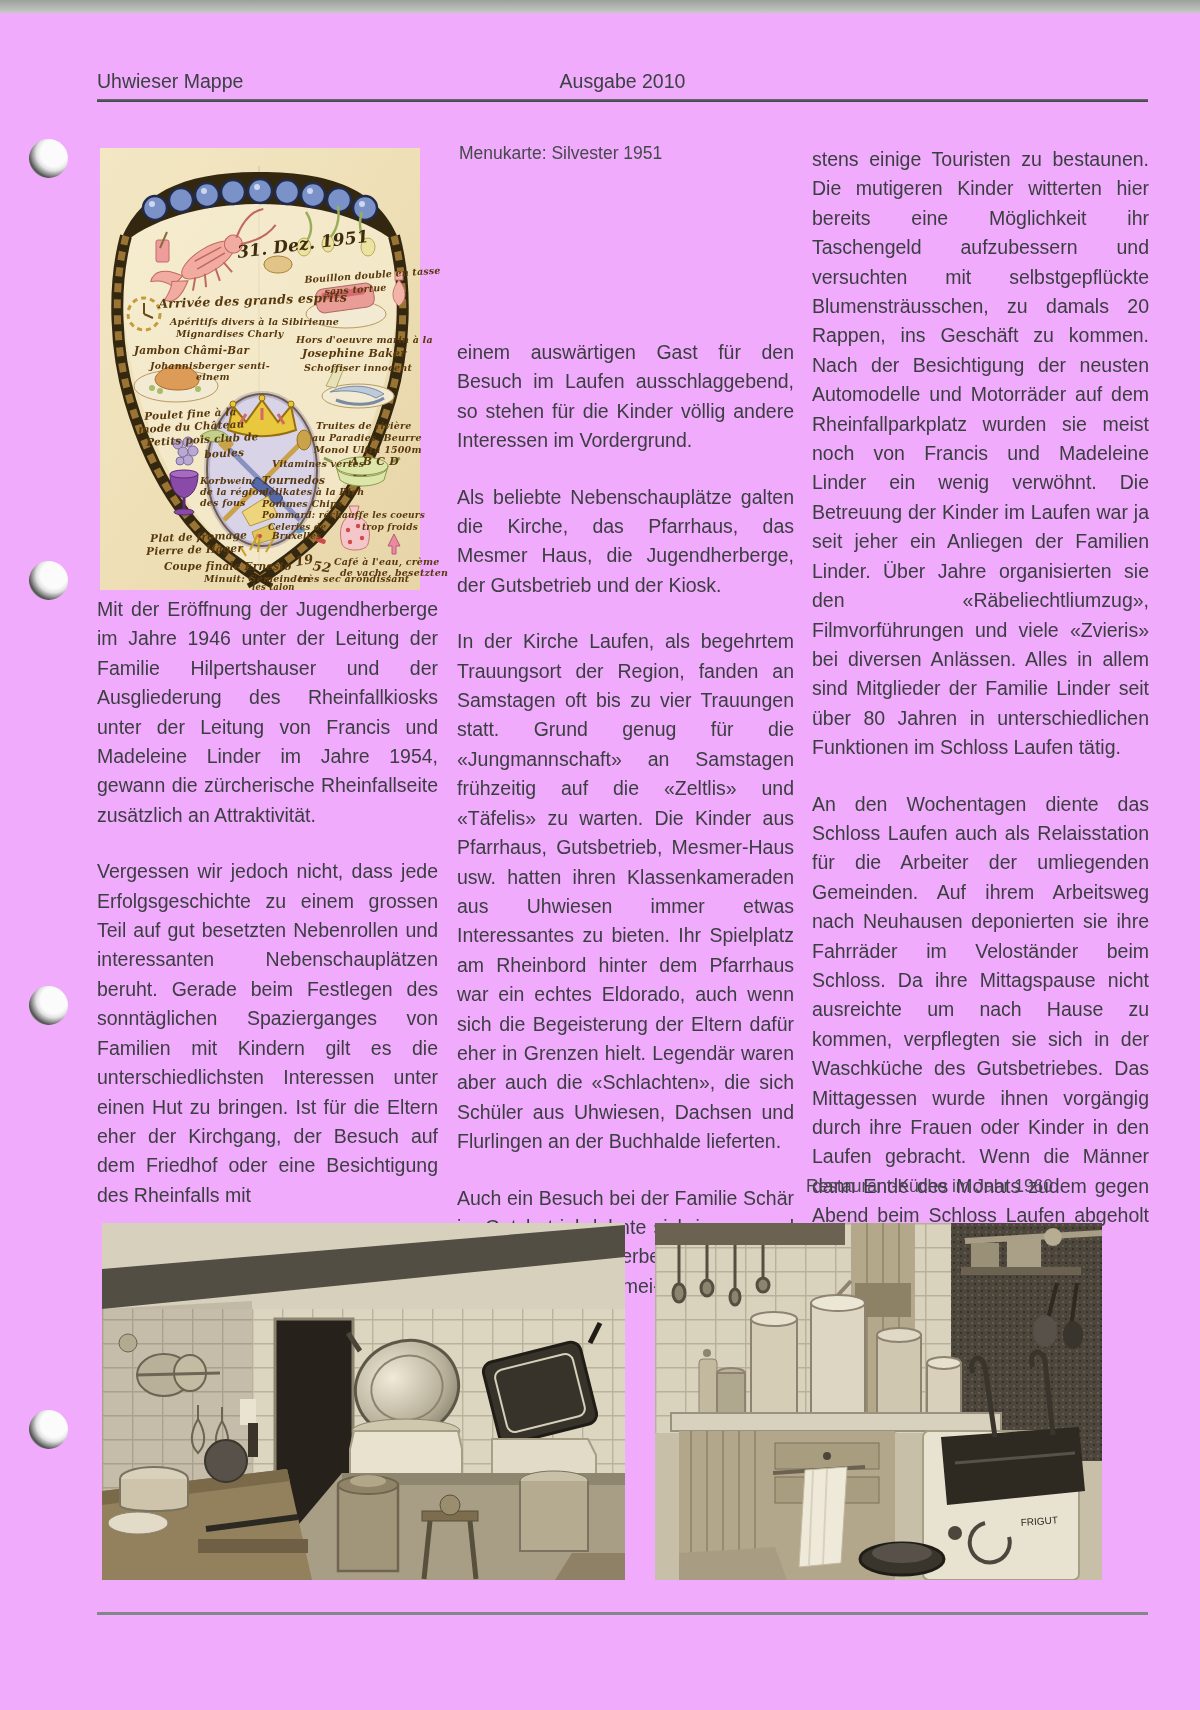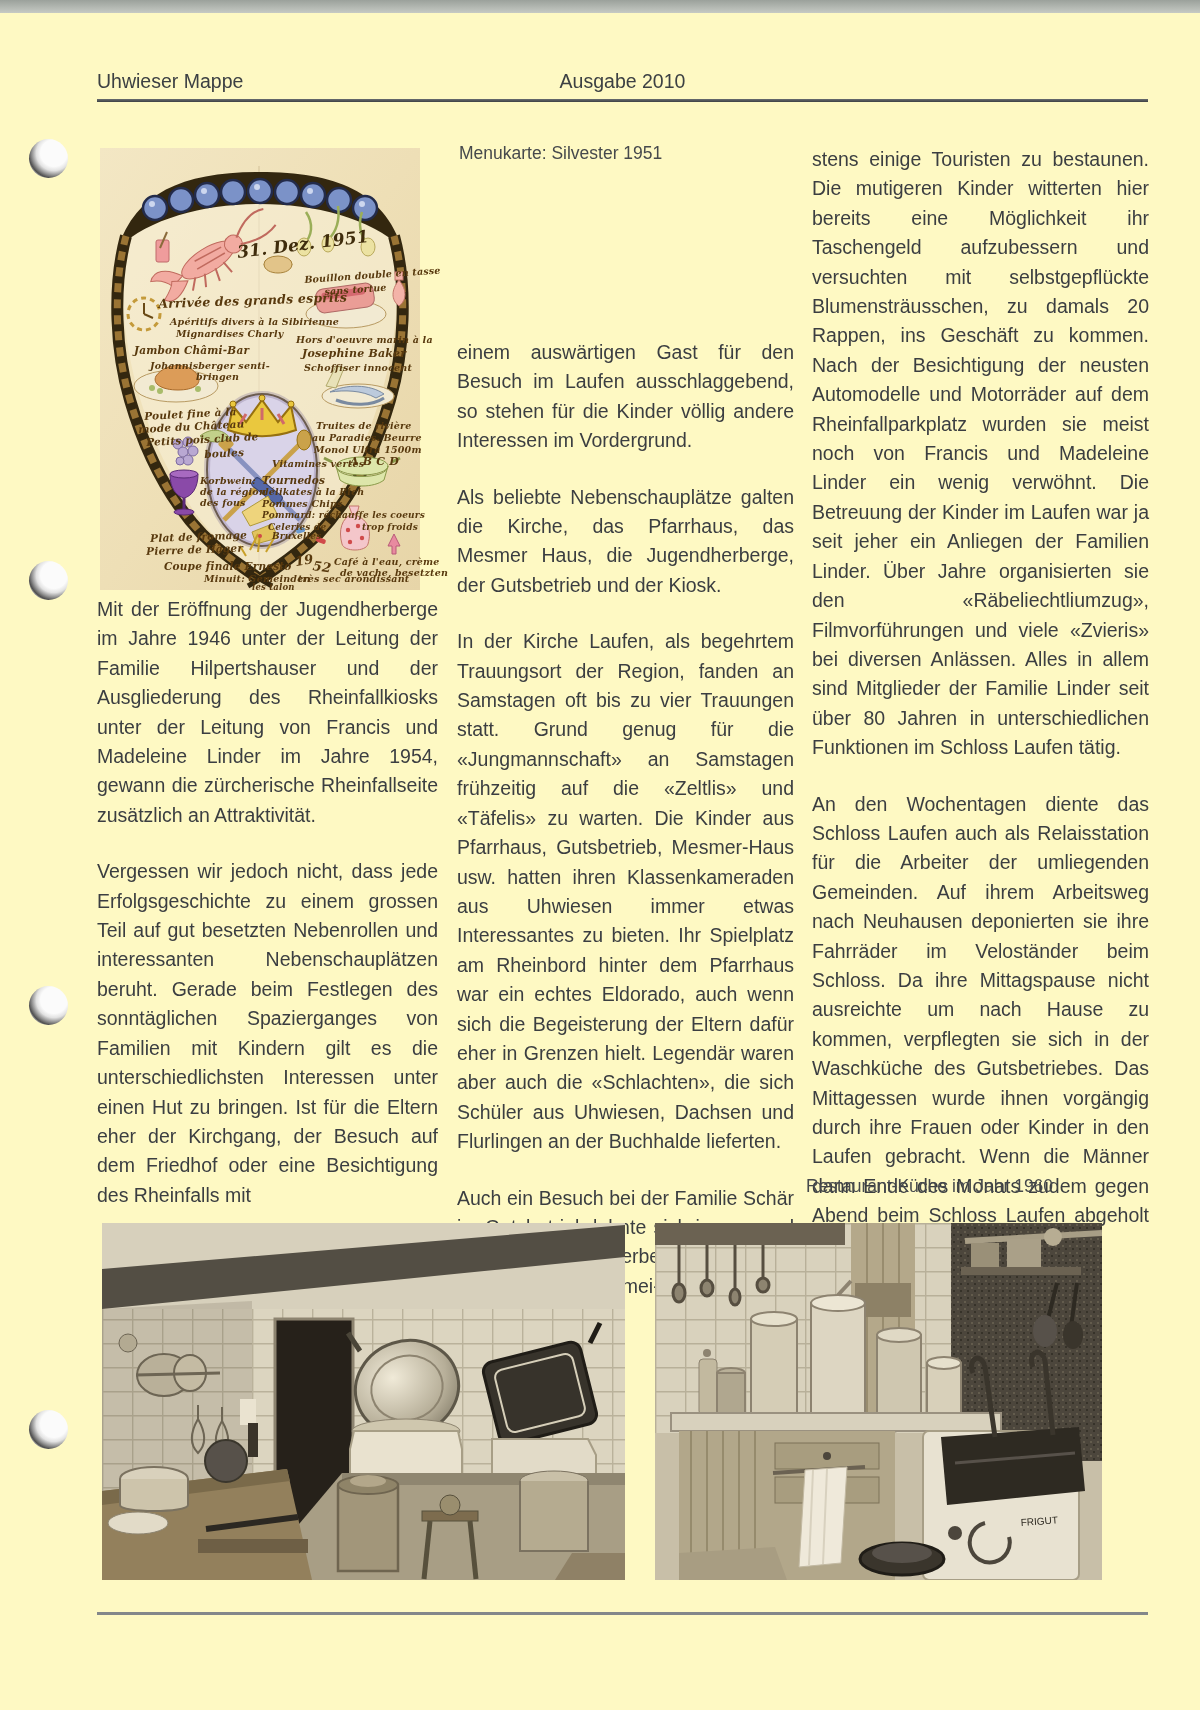--- a/index.html
+++ b/index.html
@@ -1,17 +1,17 @@
 <!DOCTYPE html>
 <html lang="de"><head>
 <meta charset="utf-8">
 <style>
   html,body{margin:0;padding:0;}
   body{width:1200px;height:1710px;background:#ffffff;font-family:"Liberation Sans",sans-serif;position:relative;overflow:hidden;}
-  .page{position:absolute;inset:0;background:#fef9c3;}
+  .page{position:absolute;inset:0;background:#f0abfc;}
   .scan-strip{position:absolute;top:0;left:0;width:1200px;height:13px;background:linear-gradient(#9ba19b,#c6cac4);}
   .hole{position:absolute;left:29px;width:39px;height:39px;border-radius:50%;
         background:radial-gradient(circle at 64% 36%, #fbfbfb 0 38%, #e2e2e2 50%, #8e8e8e 63%, #4e4e4e 72%, #d9d9d9 80%, #ffffff 90%);}
   .hdr{position:absolute;font-size:19.5px;color:#3c4043;top:70px;}
   #h-left{left:97px;}
   #h-center{left:97px;width:1051px;text-align:center;}
   #h-right{left:97px;width:1051px;text-align:right;}
   .rule{position:absolute;left:97px;width:1051px;height:3px;background:#4a4e51;}
   #header-rule{top:99px;background:linear-gradient(#6a6e71,#3c4043);}
   #footer-rule{top:1612px;background:#83878a;}
@@ -180,21 +180,21 @@
     </svg>
 
     <span class="ml" style="left:136px;top:94px;font-size:17px;transform:rotate(-7deg);color:#3f2c0c;">31. Dez. 1951</span>
     <span class="ml" style="left:204px;top:126px;font-size:9.5px;transform:rotate(-4deg);">Bouillon double en tasse</span>
     <span class="ml" style="left:224px;top:138px;font-size:9.5px;transform:rotate(-4deg);">sans tortue</span>
     <span class="ml" style="left:58px;top:148px;font-size:12.5px;transform:rotate(-2deg);">Arrivée des grands esprits</span>
     <span class="ml" style="left:70px;top:168px;font-size:9.5px;">Apéritifs divers à la Sibirienne</span>
     <span class="ml" style="left:76px;top:180px;font-size:9.5px;">Mignardises Charly</span>
     <span class="ml" style="left:34px;top:196px;font-size:10.5px;">Jambon Châmi-Bar</span>
     <span class="ml" style="left:50px;top:212px;font-size:9.5px;">Johannisberger senti-</span>
-    <span class="ml" style="left:96px;top:223px;font-size:9.5px;">bringen</span>
+    <span class="ml" style="left:96px;top:223px;font-size:9.5px;">einem</span>
     <span class="ml" style="left:196px;top:186px;font-size:9.5px;">Hors d'oeuvre marin à la</span>
     <span class="ml" style="left:202px;top:199px;font-size:11px;">Josephine Baker</span>
     <span class="ml" style="left:204px;top:214px;font-size:9.5px;">Schoffiser innocent</span>
     <span class="ml" style="left:44px;top:262px;font-size:10.5px;transform:rotate(-3deg);">Poulet fine à la</span>
     <span class="ml" style="left:38px;top:275px;font-size:10.5px;transform:rotate(-3deg);">mode du Château</span>
     <span class="ml" style="left:46px;top:288px;font-size:10.5px;transform:rotate(-3deg);">Petits pois club de</span>
     <span class="ml" style="left:104px;top:300px;font-size:10.5px;transform:rotate(-3deg);">boules</span>
     <span class="ml" style="left:216px;top:272px;font-size:9.5px;">Truites de rivière</span>
     <span class="ml" style="left:212px;top:284px;font-size:9.5px;">au Paradies. Beurre</span>
     <span class="ml" style="left:214px;top:296px;font-size:9.5px;">Monol Ultra 1500m</span>

